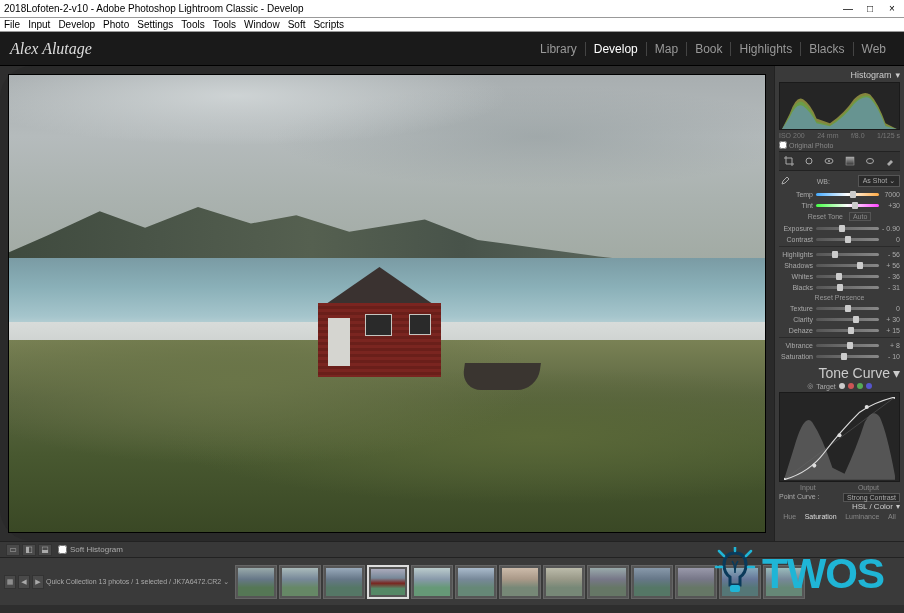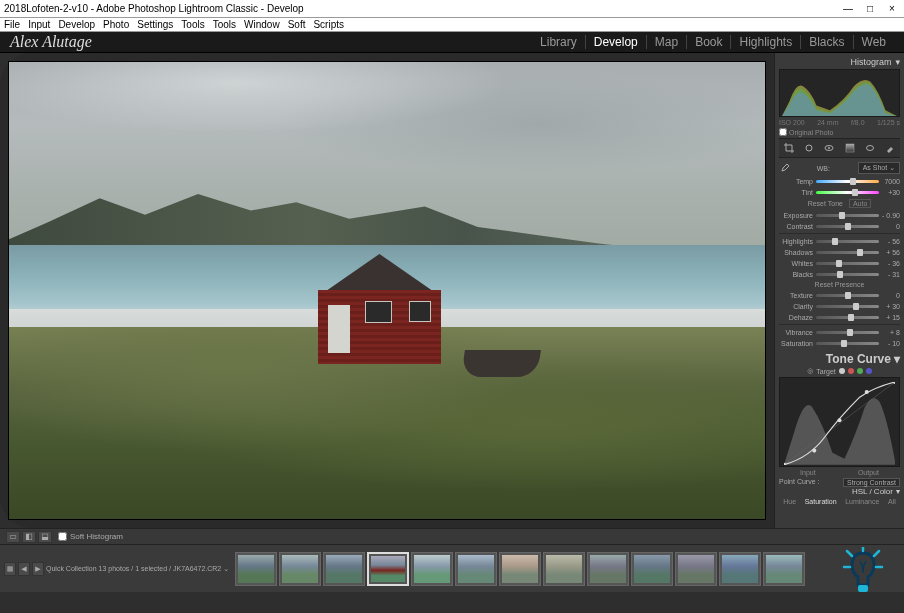--- a/index.html
+++ b/index.html
@@ -2,21 +2,21 @@
 <html><head>
 <meta charset="utf-8">
 <style>
 *{box-sizing:border-box;margin:0;padding:0;font-family:"Segoe UI",Tahoma,sans-serif;}
 html,body{width:904px;height:613px;overflow:hidden;background:#2e2e2e;}
 .titlebar{height:18px;background:#fff;color:#000;font-size:10px;line-height:18px;padding:0 4px;display:flex;align-items:center;justify-content:space-between;border-bottom:1px solid #999;}
 .win-ctrl{display:flex;gap:6px;font-size:10px;}
 .win-ctrl span{width:16px;text-align:center;cursor:default;}
 .menubar{height:14px;background:#fff;color:#000;font-size:10px;display:flex;gap:8px;padding:0 4px;align-items:center;border-bottom:1px solid #999;}
 .menubar span{cursor:default;}
-.topbar{height:21px;background:#1a1a1a;color:#bbb;display:flex;align-items:center;justify-content:space-between;padding:0 10px;border-bottom:1px solid #000;}
+.topbar{height:34px;background:#1a1a1a;color:#bbb;display:flex;align-items:center;justify-content:space-between;padding:0 10px;border-bottom:1px solid #000;}
 .topbar .logo{font-family:"Brush Script MT",cursive;font-size:16px;color:#ddd;font-style:italic;}
 .modules{display:flex;gap:0;font-size:12px;align-items:center;}
 .modules .mod{padding:0 8px;border-left:1px solid #444;color:#999;cursor:pointer;}
 .modules .mod:first-child{border-left:none;}
 .modules .mod.active{color:#fff;}
 .main{display:flex;height:475px;background:#2a2a2a;border-radius:32px;}
 .preview{flex:1;position:relative;padding:8px;}
 .photo{width:100%;height:100%;position:relative;overflow:hidden;border:1px solid #000;}
 .sky{position:absolute;top:0;left:0;right:0;height:45%;background:linear-gradient(to bottom,#a8aeb0 0%,#b5bbbc 30%,#aab2af 60%,#9fa8a0 100%);}
 .clouds{position:absolute;top:0;left:0;right:0;height:45%;background:radial-gradient(ellipse 60% 40% at 30% 10%,rgba(220,225,226,0.7) 0%,transparent 60%),radial-gradient(ellipse 50% 35% at 70% 30%,rgba(140,150,152,0.5) 0%,transparent 70%);}
@@ -48,21 +48,21 @@
 .slider{display:flex;align-items:center;justify-content:space-between;margin:1px 0;height:10px;}
 .slider .sl-label{width:34px;font-size:7px;text-align:right;}
 .slider .sl-track{flex:1;height:3px;margin:0 3px;background:linear-gradient(to right,#555,#888);border-radius:2px;position:relative;}
 .slider .sl-knob{position:absolute;top:-2px;width:6px;height:7px;background:#ccc;border-radius:1px;transform:translateX(-50%);cursor:pointer;}
 .slider .sl-val{width:18px;font-size:7px;text-align:right;}
 .slider.temp .sl-track{background:linear-gradient(to right,#4af,#fff,#fa4);}
 .slider.tint .sl-track{background:linear-gradient(to right,#4f4,#fff,#f4f);}
 .sub-h{text-align:center;font-size:7px;color:#999;margin:2px 0;display:flex;justify-content:center;align-items:center;gap:6px;}
 .sub-h .auto{font-size:7px;color:#888;border:1px solid #555;padding:0 3px;cursor:pointer;}
 .divider{height:1px;background:#2a2a2a;margin:2px 0;}
-.tc-h{display:flex;justify-content:flex-end;align-items:center;font-size:12px;color:#ccc;gap:3px;padding:1px 0;font-weight:bold;}
+.tc-h{display:flex;justify-content:flex-end;align-items:center;font-size:14px;color:#ccc;gap:3px;padding:1px 0;}
 .tc-targets{display:flex;gap:3px;justify-content:center;align-items:center;font-size:7px;margin-bottom:2px;}
 .tc-targets .dot{width:6px;height:6px;border-radius:50%;cursor:pointer;}
 .tcurve{width:100%;height:90px;background:#252525;position:relative;border:1px solid #1a1a1a;}
 .tc-hist{position:absolute;inset:4px;}
 .tc-line{position:absolute;inset:4px;}
 .tc-labels{display:flex;justify-content:space-around;font-size:7px;color:#888;margin-top:2px;}
 .tc-preset{display:flex;justify-content:space-between;font-size:7px;margin-top:2px;}
 .tc-preset .dd{background:#2a2a2a;padding:0 3px;border:1px solid #555;cursor:pointer;}
 .hsl-h{display:flex;justify-content:flex-end;font-size:8px;color:#ccc;gap:3px;}
 .hsl-tabs{display:flex;justify-content:space-around;font-size:7px;margin-top:2px;}
@@ -441,13 +441,14 @@
 
 <div class="overlay-logo">
   <span class="bulb">
     <svg width="42" height="54" viewBox="0 0 42 54">
       <path d="M21 6 Q10 6 10 18 Q10 26 16 30 L16 38 L26 38 L26 30 Q32 26 32 18 Q32 6 21 6 Z" fill="none" stroke="#0a3a5a" stroke-width="3"></path>
       <rect x="16" y="38" width="10" height="7" rx="2" fill="#1fb5d6"></rect>
       <path d="M5 4 L10 9 M37 4 L32 9 M2 20 L8 20 M40 20 L34 20 M21 0 L21 4" stroke="#1fb5d6" stroke-width="2.5" stroke-linecap="round"></path>
       <path d="M18 14 Q21 18 21 26 M24 14 Q21 18 21 26" stroke="#0a3a5a" stroke-width="1.5" fill="none"></path>
     </svg>
   </span>
+  <span class="txt">TWOS</span>
 </div>
 
 </body></html>

